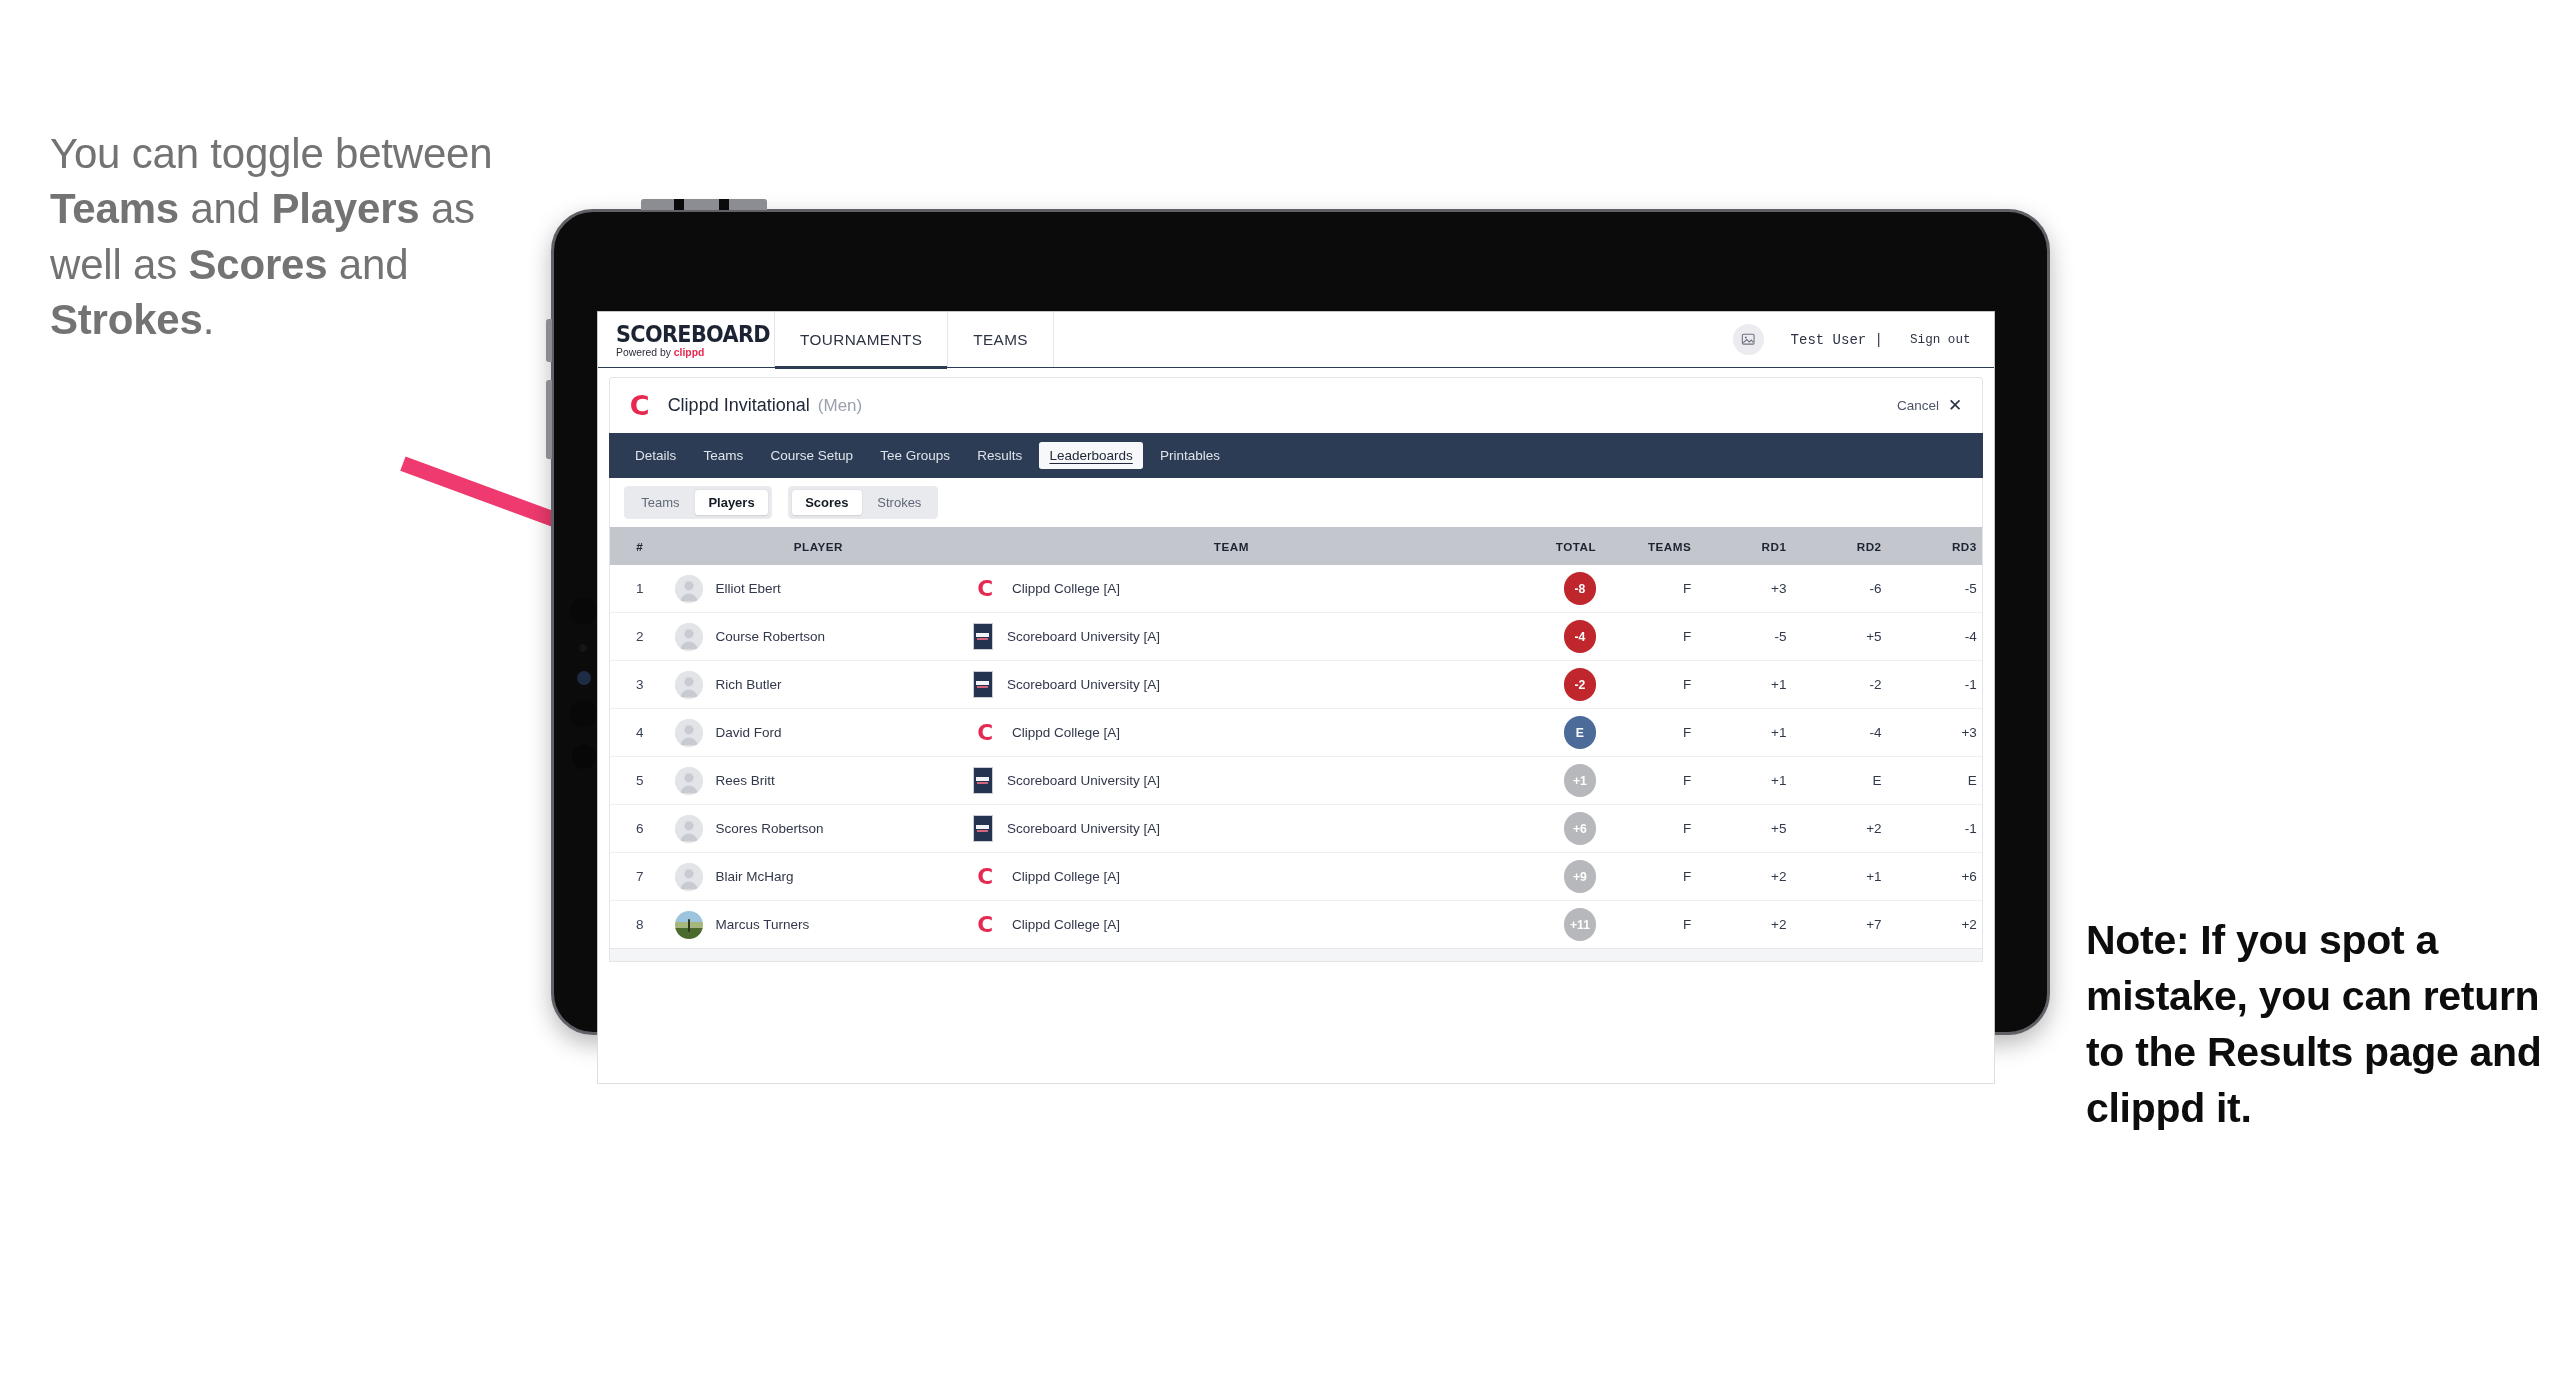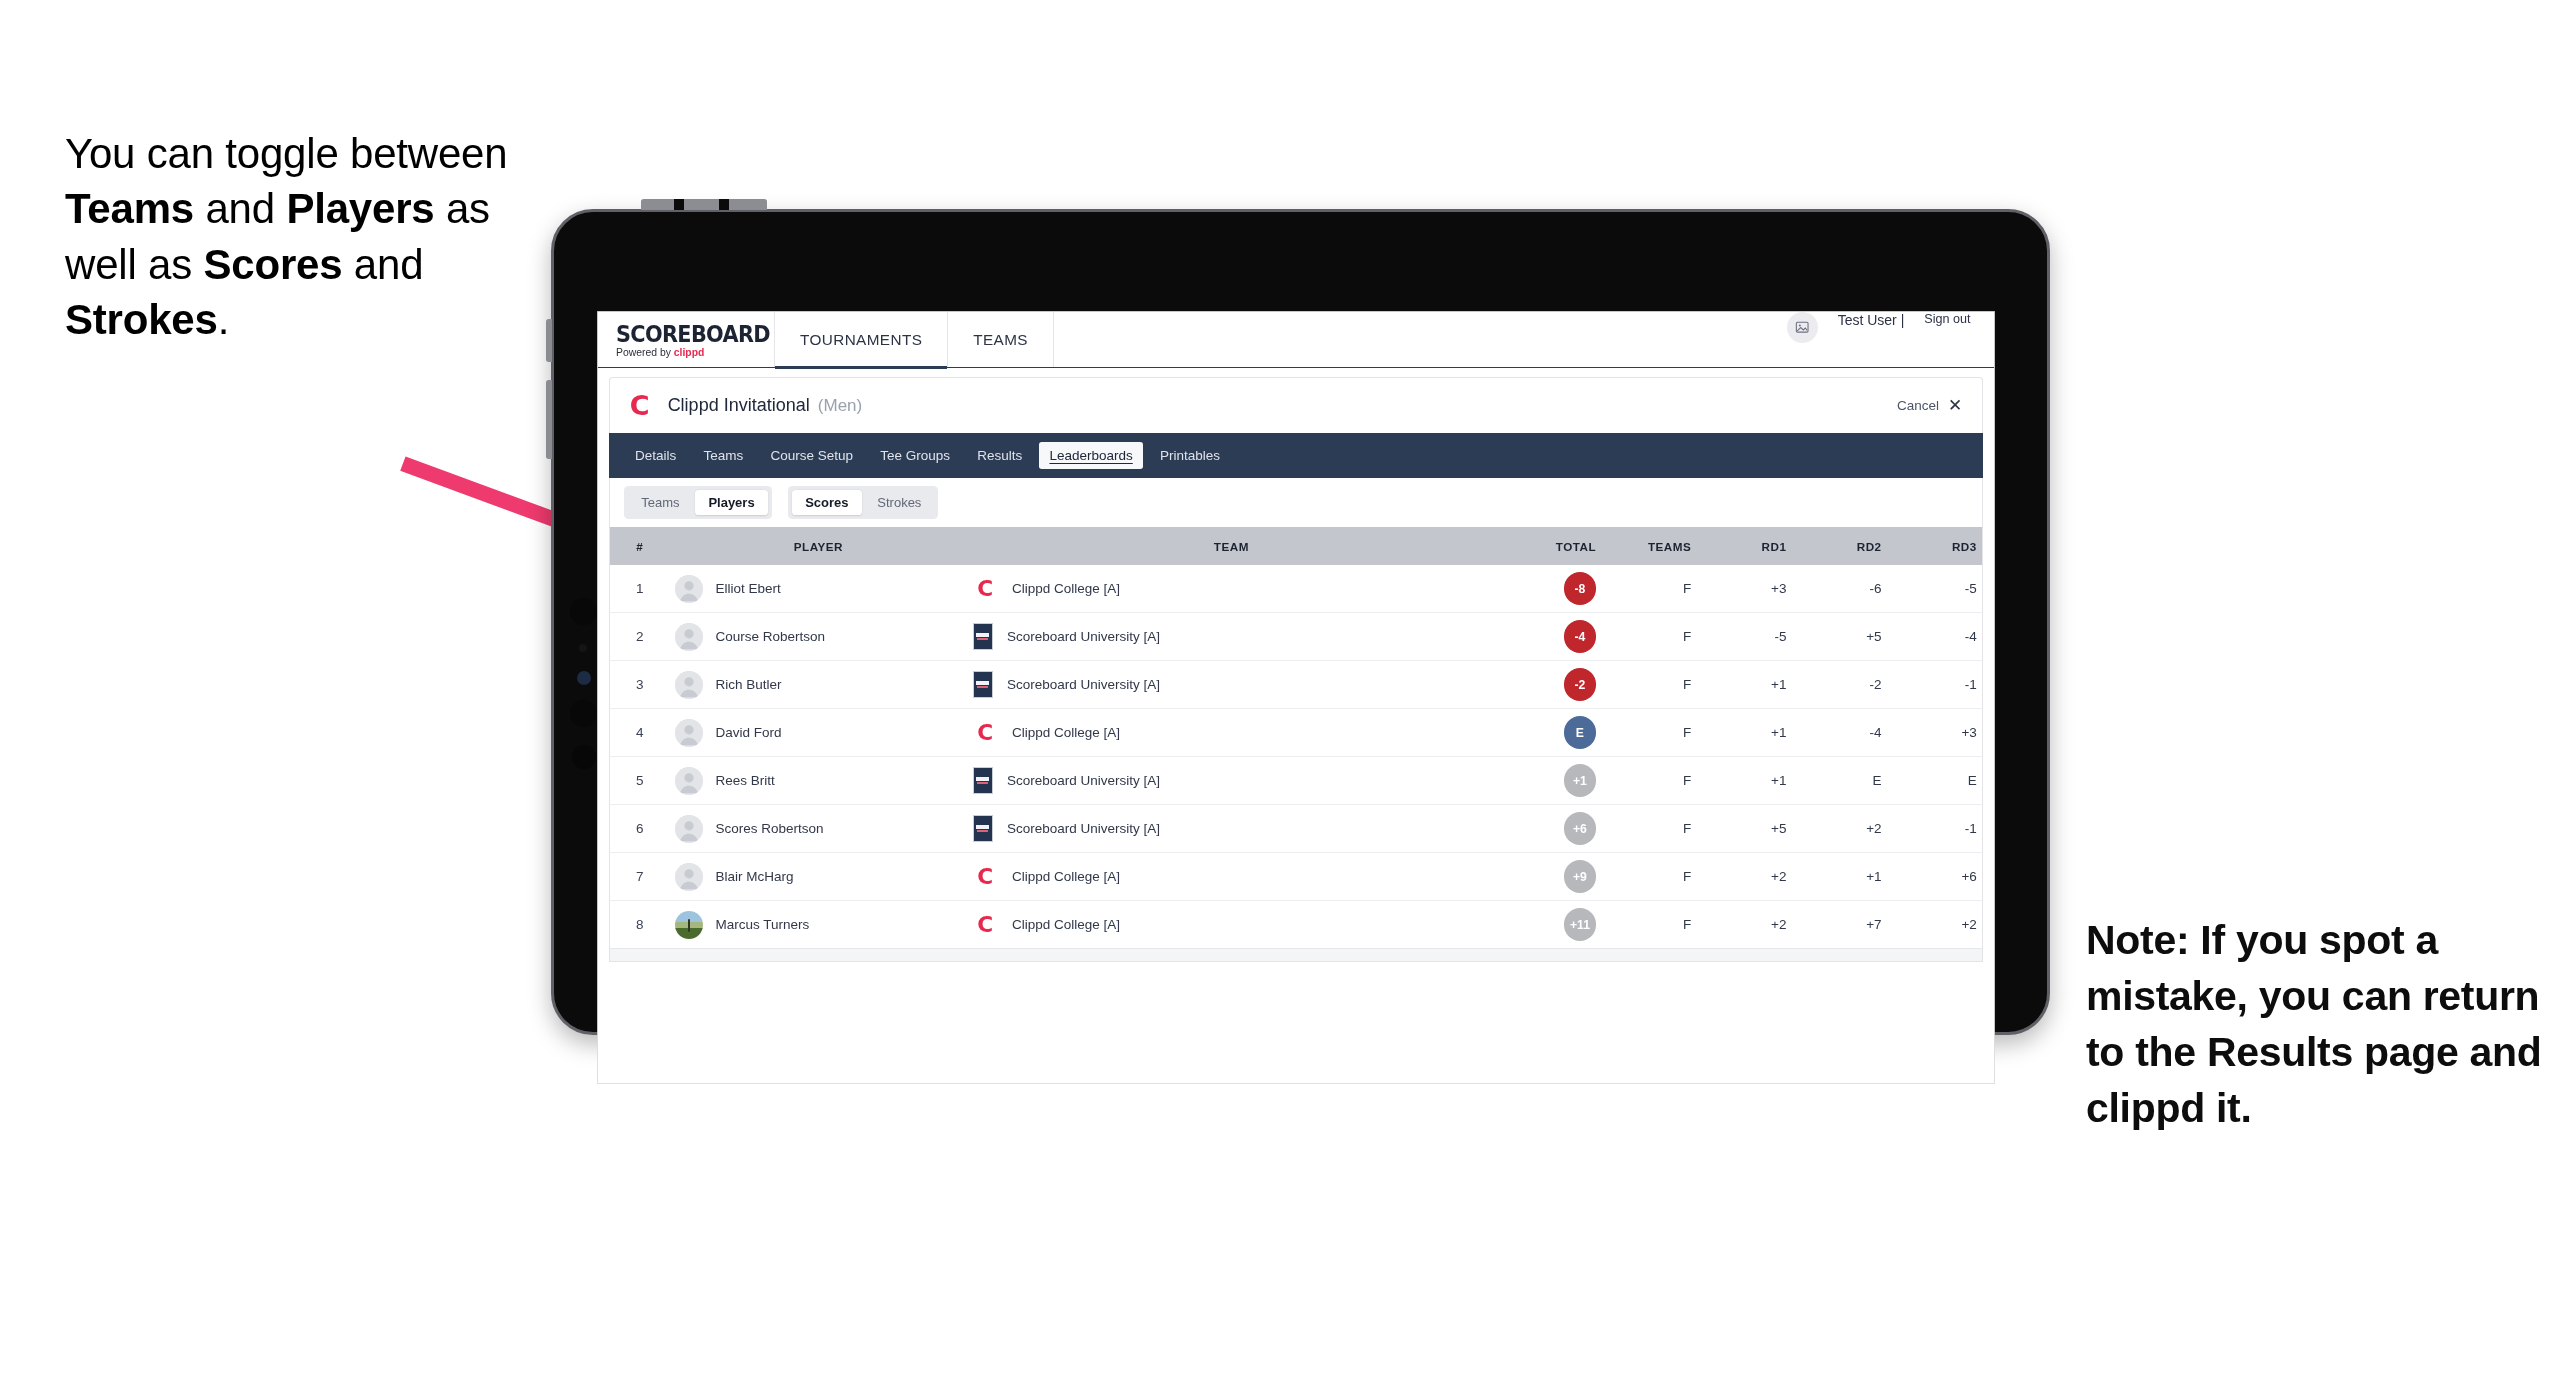--- a/index.html
+++ b/index.html
@@ -7,25 +7,25 @@
     width: 2576px; height: 1386px;
     background: #ffffff;
     font-family: "Liberation Sans", sans-serif;
     overflow: hidden;
   }
   .stage { position: relative; width: 2576px; height: 1386px; }
 
   
   .note-left {
     position: absolute;
-    left: 65px; top: 126px;
+    left: 50px; top: 126px;
     width: 488px;
     font-size: 42px;
     line-height: 1.32;
-    color: #000000;
+    color: #737373;
     letter-spacing: -0.2px;
   }
   .note-left b { font-weight: 700; }
 
   
   .note-right {
     position: absolute;
     left: 2086px; top: 912px;
     width: 488px;
     font-size: 41px;
@@ -98,21 +98,21 @@
     display: flex; align-items: center; padding: 0 25px;
     font-size: 15.3px; letter-spacing: 0.4px; color: #2b3344;
     border-right: 0.9px solid #e6e6e8;
     position: relative; cursor: pointer;
   }
   .navtab.active::after {
     content:""; position: absolute; left: 0; right: 0; bottom: -1.8px;
     height: 2.7px; background: #2d3c55;
   }
   .topbar-spacer { flex: 1; }
-  .user-area { display: flex; align-items: flex-start; gap: 20px; padding-right: 23.5px; }
+  .user-area { display: flex; align-items: center; gap: 27px; padding-right: 23.5px; font-family: Liberation Mono, monospace; }
   .avatar-chip {
     width: 31px; height: 31px; border-radius: 50%;
     background: #ececf0; display: flex; align-items: center; justify-content: center;
     color: #6d7280;
   }
   .user-name { font-size: 14px; color: #2b3344; }
   .sign-out { font-size: 12.6px; color: #2b3344; cursor: pointer; }
 
   
   .tcard {

